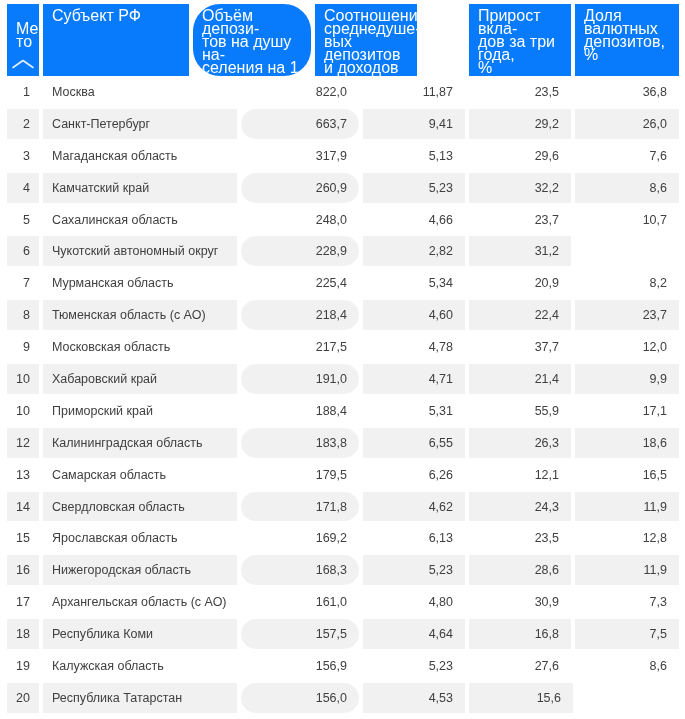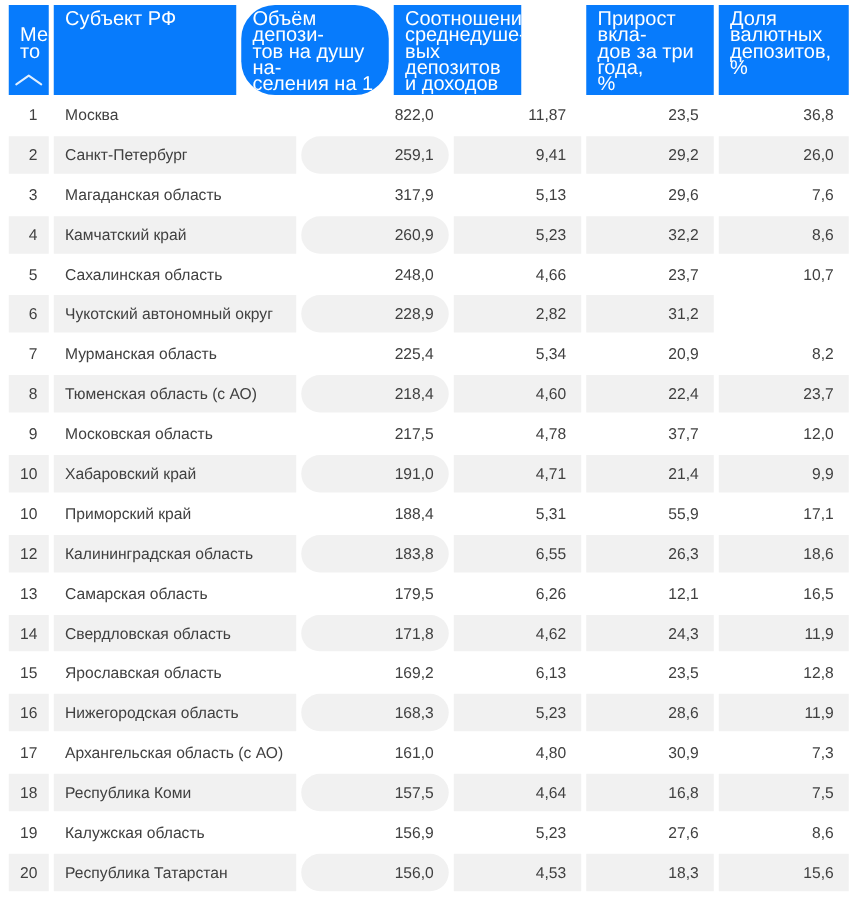--- a/index.html
+++ b/index.html
@@ -101,21 +101,21 @@
     <div class="td rank c0">1</div>
     <div class="td region c1">Москва</div>
     <div class="td num c2">822,0</div>
     <div class="td num c3">11,87</div>
     <div class="td num c4">23,5</div>
     <div class="td num c5">36,8</div>
   </div>
       <div class="tr even">
     <div class="td rank c0">2</div>
     <div class="td region c1">Санкт-Петербург</div>
-    <div class="td num c2">259,1</div>
+    <div class="td num c2">663,7</div>
     <div class="td num c3">9,41</div>
     <div class="td num c4">29,2</div>
     <div class="td num c5">26,0</div>
   </div>
       <div class="tr">
     <div class="td rank c0">3</div>
     <div class="td region c1">Магаданская область</div>
     <div class="td num c2">317,9</div>
     <div class="td num c3">5,13</div>
     <div class="td num c4">29,6</div>
@@ -246,17 +246,16 @@
     <div class="td num c2">156,9</div>
     <div class="td num c3">5,23</div>
     <div class="td num c4">27,6</div>
     <div class="td num c5">8,6</div>
   </div>
       <div class="tr even">
     <div class="td rank c0">20</div>
     <div class="td region c1">Республика Татарстан</div>
     <div class="td num c2">156,0</div>
     <div class="td num c3">4,53</div>
-    <div class="td num c4">18,3</div>
     <div class="td num c5">15,6</div>
   </div>
     </div>
 </div>
 
 </body></html>

